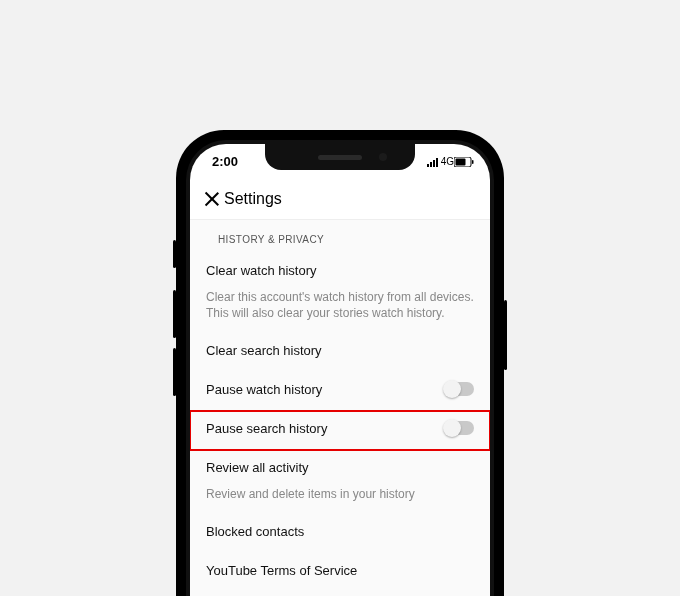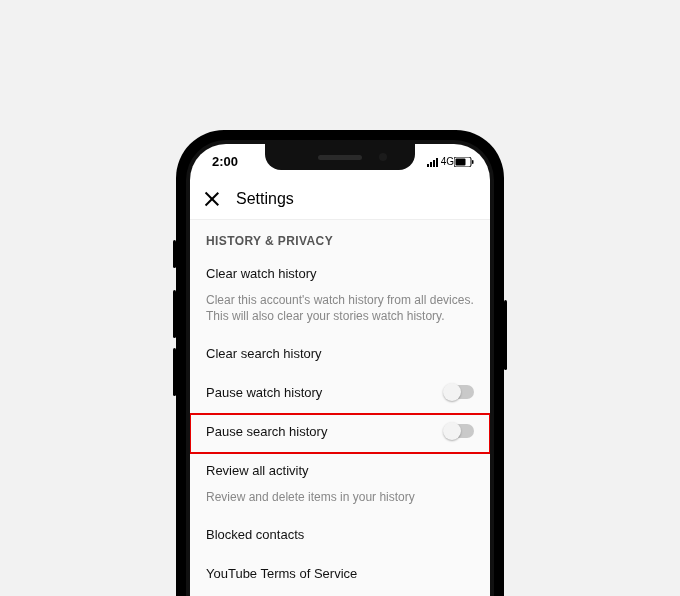--- a/index.html
+++ b/index.html
@@ -93,21 +93,21 @@
     align-items: flex-end;
     font-size: 10px;
     font-weight: 500;
   }
   .signal svg, .battery svg { display: block; }
   .nav-bar {
     height: 42px;
     display: flex;
     align-items: center;
     padding: 0 14px;
-    gap: 16px;
+    gap: 4px;
     border-bottom: 1px solid #eee;
   }
   .close-x {
     width: 16px;
     height: 16px;
     position: relative;
     cursor: pointer;
   }
   .close-x::before, .close-x::after {
     content: "";
@@ -124,23 +124,23 @@
     font-size: 16px;
     font-weight: 500;
     color: #000;
   }
   .content {
     background: #fafafa;
     height: calc(100% - 76px);
     overflow: hidden;
   }
   .section-header {
-    padding: 14px 16px 8px;
-    font-size: 12px;
-    font-weight: 700;
+    padding: 14px 28px 8px;
+    font-size: 10px;
+    font-weight: 400;
     letter-spacing: 0.4px;
     color: #555;
   }
   .row {
     padding: 10px 16px 12px;
     display: flex;
     justify-content: space-between;
     gap: 10px;
     cursor: pointer;
   }

